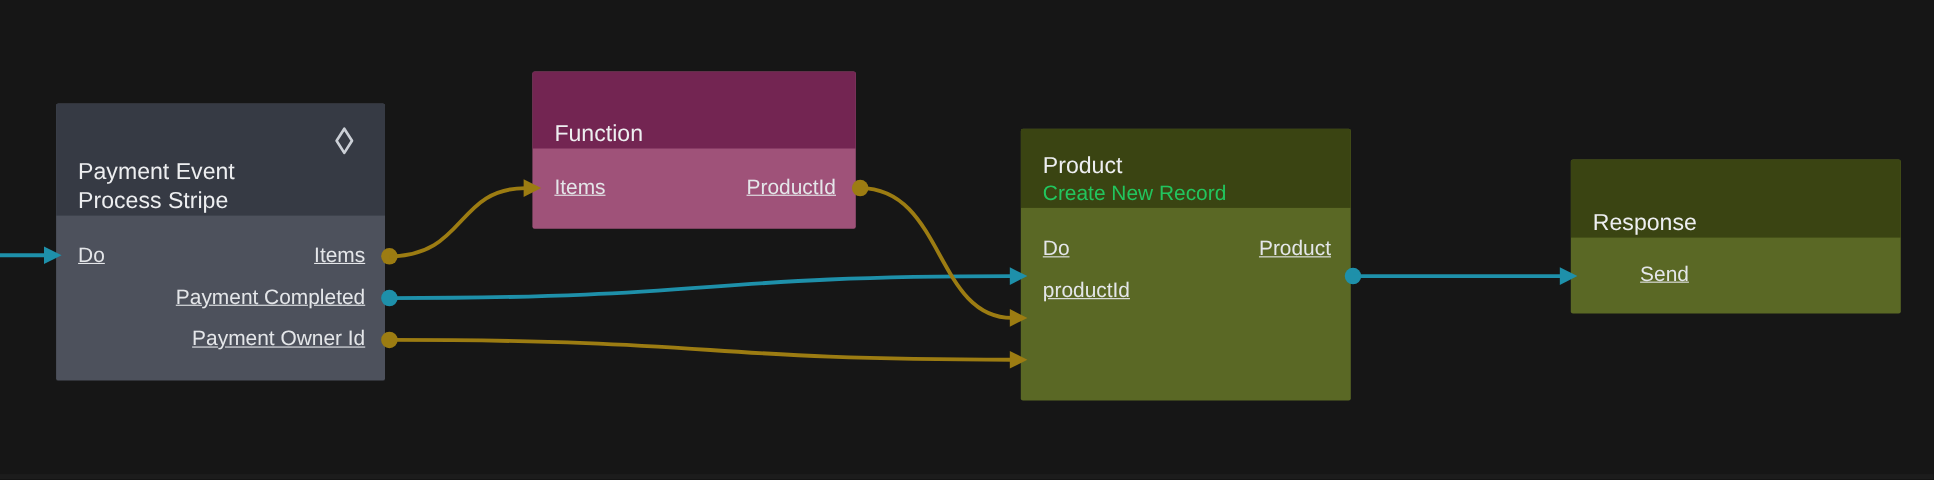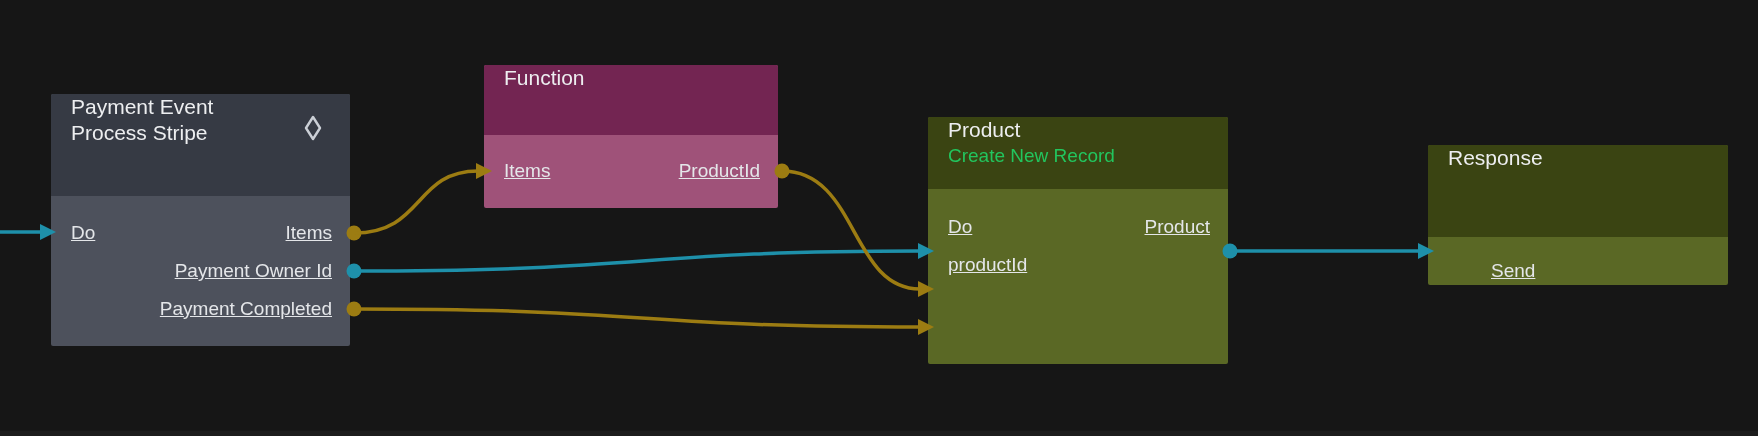--- a/index.html
+++ b/index.html
@@ -6,21 +6,21 @@
   .canvas {
     position:relative; width:1758px; height:436px; overflow:hidden;
     background:#161616;
     font-family:"Liberation Sans", sans-serif;
     -webkit-font-smoothing:antialiased;
   }
   .node {
     position:absolute; border-radius:2px; overflow:hidden; z-index:1;
   }
   .hdr {
-    position:relative; display:flex; flex-direction:column; justify-content:flex-start;
+    position:relative; display:flex; flex-direction:column; justify-content:flex-end;
     padding:0 20px; box-sizing:border-box;
   }
   .title { font-size:21px; line-height:26px; color:#EDEEF0; font-weight:400; }
   .subtitle { font-size:19px; line-height:25px; color:#22c55e; font-weight:400; }
   .body { box-sizing:border-box; }
   .row {
     height:38px; display:flex; align-items:center;
     padding:0 18px 0 20px; font-size:19px; color:#E4E6E9;text-decoration:underline;
   }
   .row .in  { margin-right:auto; }
@@ -53,24 +53,24 @@
       <svg class="diamond-icon" width="18" height="26" viewBox="0 0 18 26">
         <polygon points="9,2 16,13 9,24 2,13" fill="none" stroke="#CBCFD6" stroke-width="2.4" stroke-linejoin="round"></polygon>
       </svg>
     </div>
     <div class="body" style="padding-top:18px;">
       <div class="row">
         <span class="in">Do</span>
         <span class="out">Items</span>
       </div>
       <div class="row">
-        <span class="out">Payment Owner Id</span>
+        <span class="out">Payment Completed</span>
       </div>
       <div class="row">
-        <span class="out">Payment Completed</span>
+        <span class="out">Payment Owner Id</span>
       </div>
     </div>
   </div>
 
   <div class="node node-pink" style="left:484px; top:65px; width:294px; height:143px;">
     <div class="hdr" style="height:70px;">
       <div class="title">Function</div>
     </div>
     <div class="body" style="padding-top:17px;">
       <div class="row">
@@ -90,21 +90,21 @@
         <span class="in">Do</span>
         <span class="out">Product</span>
       </div>
       <div class="row">
         <span class="in">productId</span>
       </div>
     </div>
   </div>
 
   <div class="node node-green" style="left:1428px; top:145px; width:300px; height:140px;">
-    <div class="hdr" style="height:92px;">
+    <div class="hdr" style="height:71px;">
       <div class="title">Response</div>
     </div>
     <div class="body" style="padding-top:15px;margin-left:43px;">
       <div class="row">
         <span class="in">Send</span>
       </div>
     </div>
   </div>
 
   <svg class="wires" width="1758" height="436" viewBox="0 0 1758 436">

